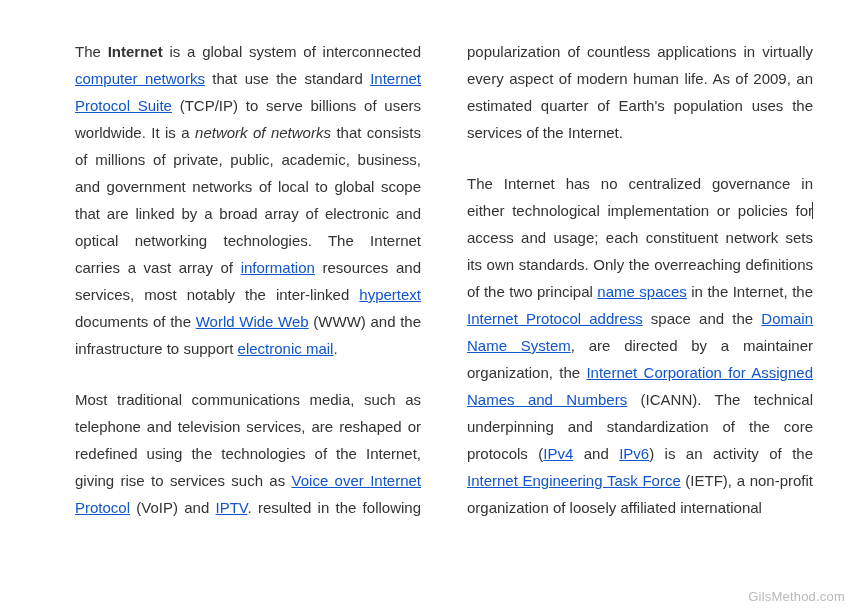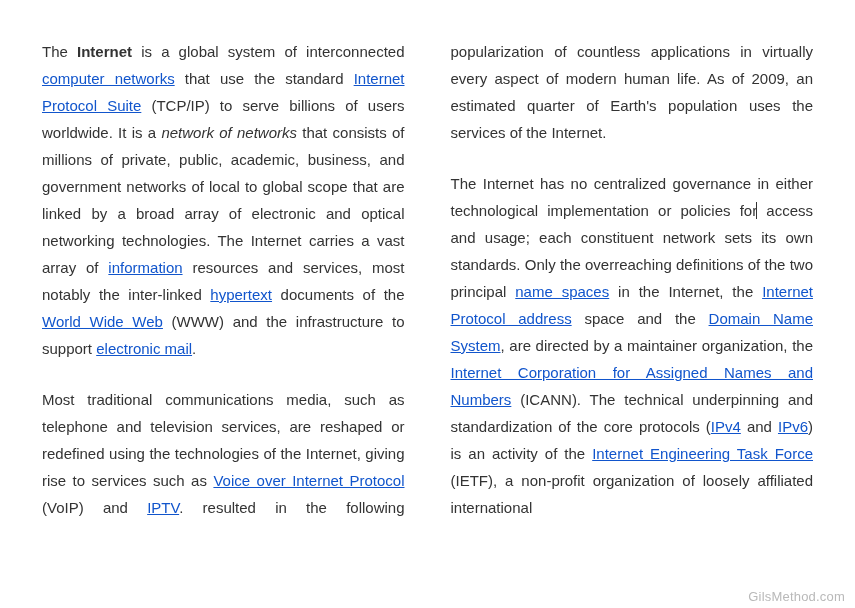--- a/index.html
+++ b/index.html
@@ -11,20 +11,21 @@
     height: 608px;
     overflow: hidden;
     position: relative;
   }
   .page {
     column-count: 2;
     column-gap: 46px;
     padding: 38px 42px 0 42px;
     box-sizing: border-box;
     height: 602px;
+    margin-left: 33px;
   }
   p {
     margin: 0 0 24px 0;
     font-size: 15px;
     line-height: 27px;
     color: #333333;
     text-align: justify;
     -webkit-hyphens: none;
     hyphens: none;
   }

